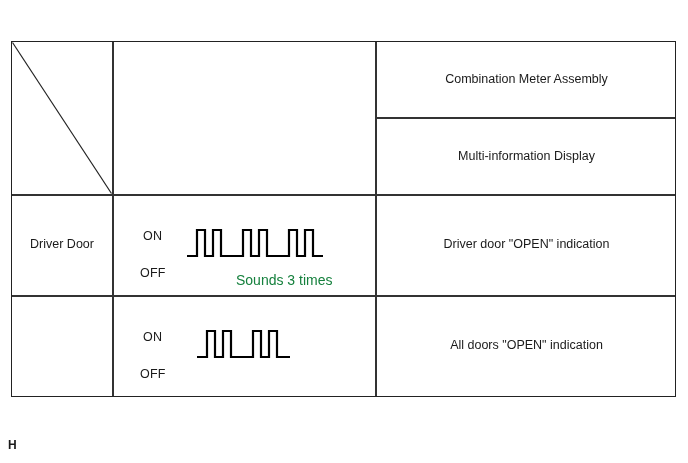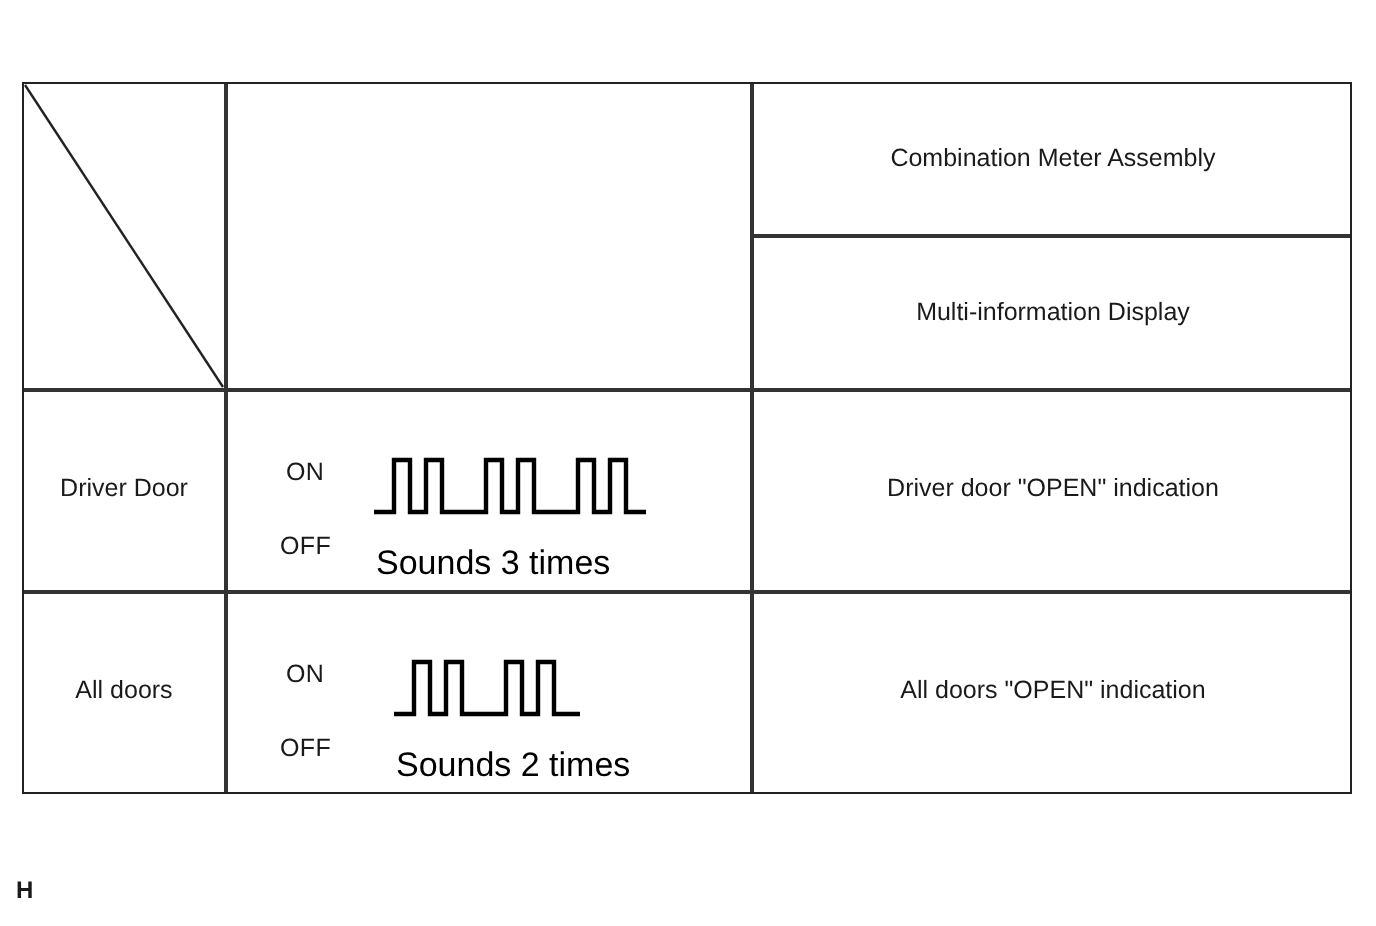--- a/index.html
+++ b/index.html
@@ -105,23 +105,24 @@
   #driver-off  { top: 55px; }
   #all-on      { top: 34px; }
   #all-off     { top: 55px; }
 
   .wave-svg { position: absolute; }
   #driver-wave-svg { left: 72px; top: 32px; }
   #all-wave-svg    { left: 82px; top: 32px; }
 
   .wave-caption {
     position: absolute;
-    font-size: 17px;
-    color: #000000;
+    font-size: 14px;
+    color: #15803d;
     white-space: nowrap;
+    margin-left: 48px;
   }
   #driver-caption { left: 75px;  top: 77px; }
   #all-caption    { left: 85px;  top: 77px; }
 
   
   #figure-marker {
     position: absolute;
     left: 8px;
     top: 438px;
     font-size: 12px;
@@ -171,39 +172,37 @@
                           120,30 120,4 128,4 128,30
                           138,30"></polyline>
       </svg>
 
       <span class="wave-caption" id="driver-caption">Sounds 3 times</span>
     </div>
   </div>
 
   <div class="cell" id="cell-driver-ind">Driver door "OPEN" indication</div>
 
-  <div class="cell" id="cell-all-label">All doors</div>
 
   <div class="cell" id="cell-all-wave">
     <div class="wave-wrap">
       <span class="onoff lbl-on" id="all-on">ON</span>
       <span class="onoff lbl-off" id="all-off">OFF</span>
 
       <svg class="wave-svg" id="all-wave-svg" width="100" height="34">
 
         <polyline fill="none" stroke="#000000" stroke-width="2.2" stroke-linejoin="miter" stroke-linecap="butt" points="2,30
                           12,30 12,4 20,4 20,30
                           28,30 28,4 36,4 36,30
                           58,30
                           58,4 66,4 66,30
                           74,30 74,4 82,4 82,30
                           95,30"></polyline>
       </svg>
 
-      <span class="wave-caption" id="all-caption">Sounds 2 times</span>
     </div>
   </div>
 
   <div class="cell" id="cell-all-ind">All doors "OPEN" indication</div>
 
 </div>
 
 <div id="figure-marker">H</div>
 
 </body></html>

